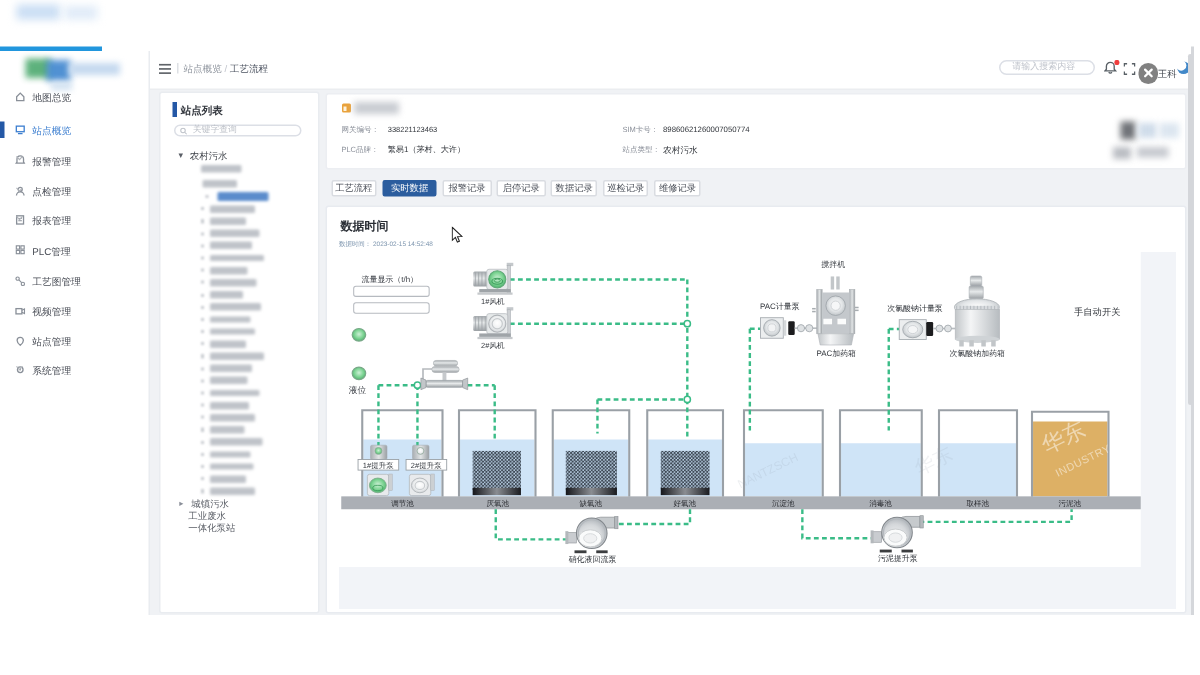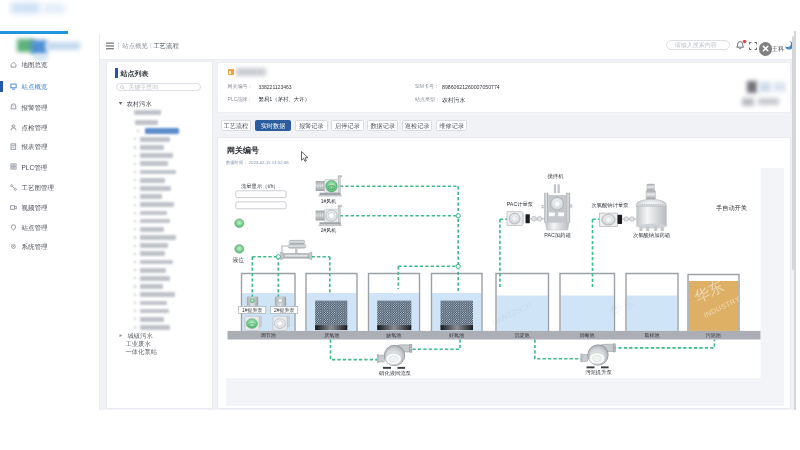--- a/index.html
+++ b/index.html
@@ -236,21 +236,21 @@
 
 <div class="tab" style="left:220.5px;width:30.8px">工艺流程</div>
 <div class="tab sel" style="left:254.9px;width:36.4px">实时数据</div>
 <div class="tab" style="left:295px;width:32.6px">报警记录</div>
 <div class="tab" style="left:331.3px;width:32.4px">启停记录</div>
 <div class="tab" style="left:367.4px;width:30.8px">数据记录</div>
 <div class="tab" style="left:401.9px;width:30.6px">巡检记录</div>
 <div class="tab" style="left:436.4px;width:30.6px">维修记录</div>
 
 <div class="abs" style="left:217px;top:136.5px;width:574px;height:272.5px;background:#fff;border:0.7px solid #e8ebf0;border-radius:2px"></div>
-<div class="abs" style="left:227px;top:144.5px;font-size:8px;font-weight:bold;color:#2a2e35">网关编号</div>
+<div class="abs" style="left:227px;top:144.5px;font-size:8px;font-weight:bold;color:#2a2e35">数据时间</div>
 <div class="abs" style="left:226px;top:159.8px;font-size:4.3px;color:#7d95ae">数据时间： 2023-02-15 14:52:48</div>
 <div class="abs" style="left:225.5px;top:168px;width:558.5px;height:238px;background:#f2f4f8"></div>
 <svg id="diagram" class="abs" style="left:225.5px;top:168px" width="558.5" height="238" viewBox="0 0 558.5 238">
 <defs>
 <radialGradient id="greenrad" cx="50%" cy="45%" r="60%">
         <stop offset="0%" stop-color="#cdf0d6"></stop>
         <stop offset="55%" stop-color="#7ed494"></stop>
         <stop offset="100%" stop-color="#45ad66"></stop>
       </radialGradient>
 <radialGradient id="whiterad" cx="50%" cy="45%" r="60%">

